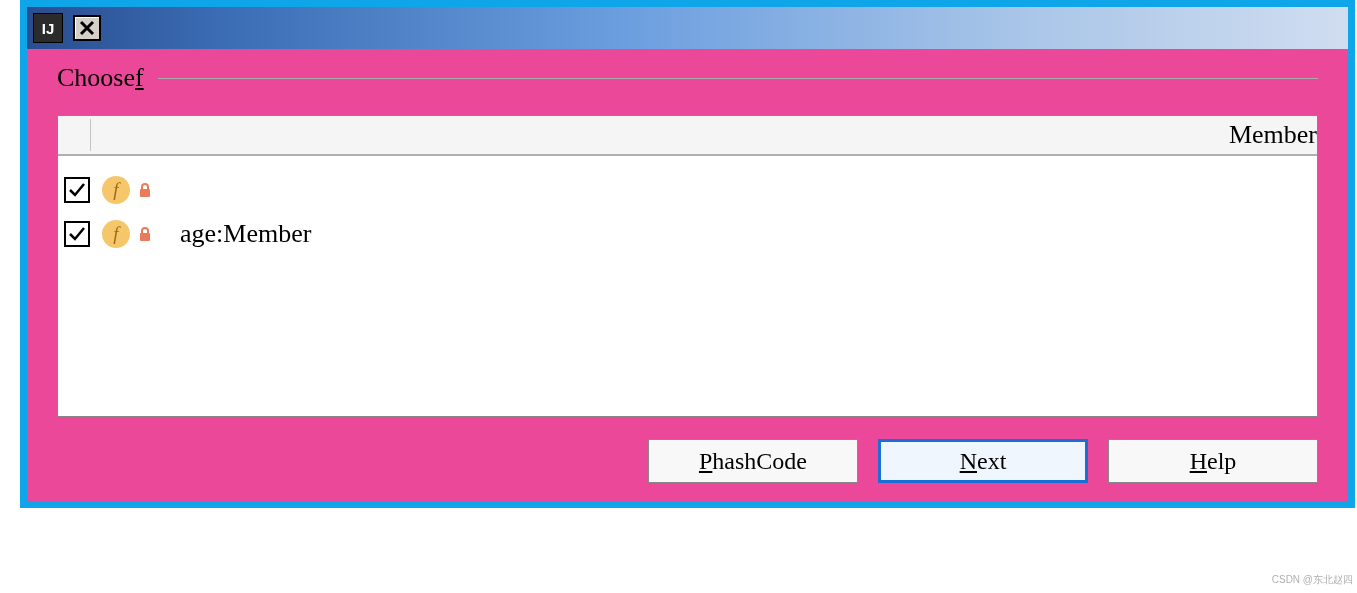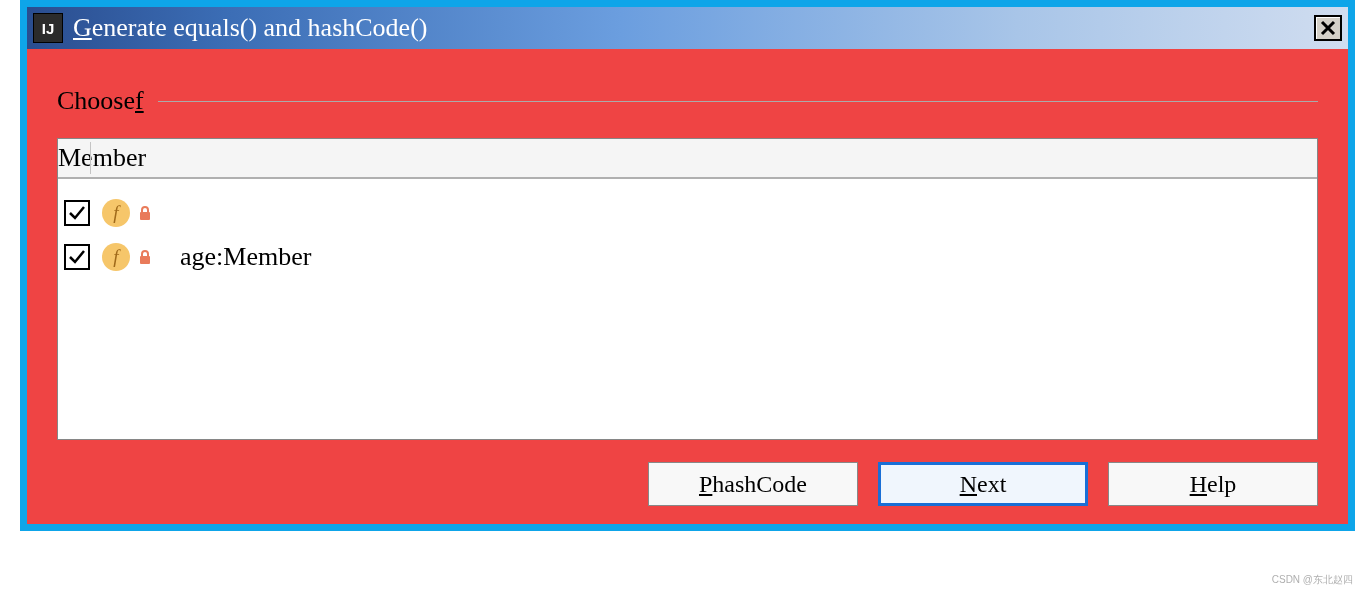--- a/index.html
+++ b/index.html
@@ -50,22 +50,22 @@
     font-family: Arial, sans-serif;
     font-size: 18px;
     font-weight: bold;
     display: flex;
     align-items: center;
     justify-content: center;
     cursor: pointer;
     box-shadow: inset 1px 1px 0 #fff;
   }
   .content {
-    background: #ef4444;
-    padding: 37px 30px 18px 30px;
+    background: #ec4899;
+    padding: 14px 30px 18px 30px;
   }
   .group-label {
     display: flex;
     align-items: center;
     font-size: 26px;
     color: #000;
     margin-bottom: 22px;
   }
   .group-label .underline-letter {
     text-decoration: underline;
@@ -78,21 +78,21 @@
   }
   .table {
     border: 1px solid #868686;
   }
   .table-header {
     background: #f5f5f5;
     border-bottom: 2px solid #b0b0b0;
     height: 40px;
     display: flex;
     align-items: center;
-    justify-content: flex-start;
+    justify-content: flex-end;
     font-size: 26px;
     position: relative;
   }
   .table-header .col-sep {
     position: absolute;
     left: 32px;
     top: 3px;
     bottom: 3px;
     width: 1px;
     background: #c4c4c4;
@@ -174,23 +174,20 @@
     font-size: 10px;
     color: rgba(120,120,120,0.6);
   }
 </style>
 </head>
 <body>
 
 <div class="window">
   <div class="titlebar">
     <div class="app-icon">IJ</div>
-    <div class="title-text">
-      <span><u>G</u></span><span>enerate equals() and hashCode()</span>
-    </div>
     <div class="close-btn">
       <svg width="16" height="16" viewBox="0 0 16 16">
           <path d="M2 2 L14 14 M14 2 L2 14" stroke="#000" stroke-width="3"></path>
         </svg>
     </div>
   </div>
 
   <div class="content">
     <div class="group-label">
       <span>Choose </span>

